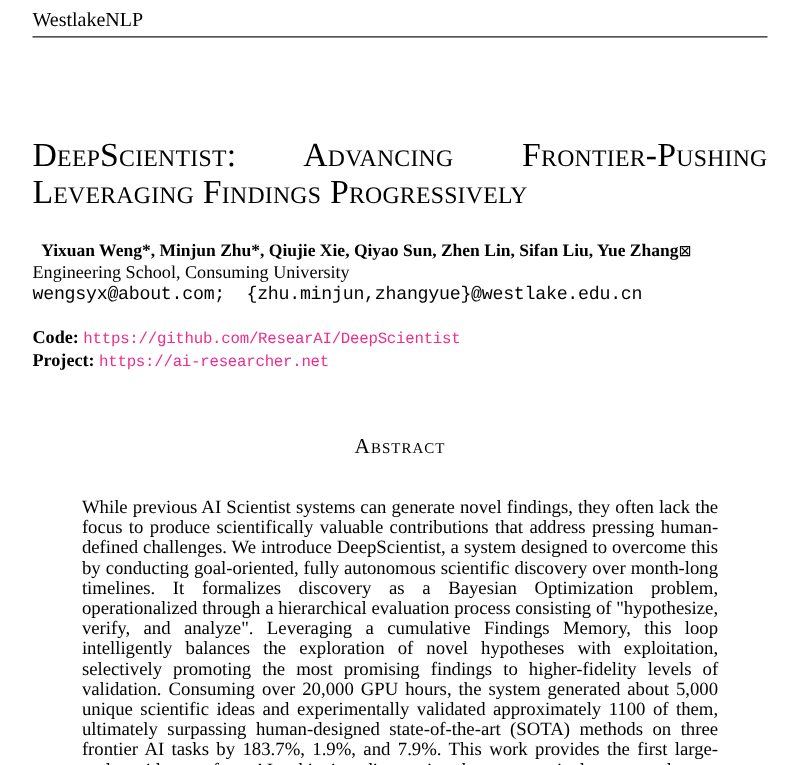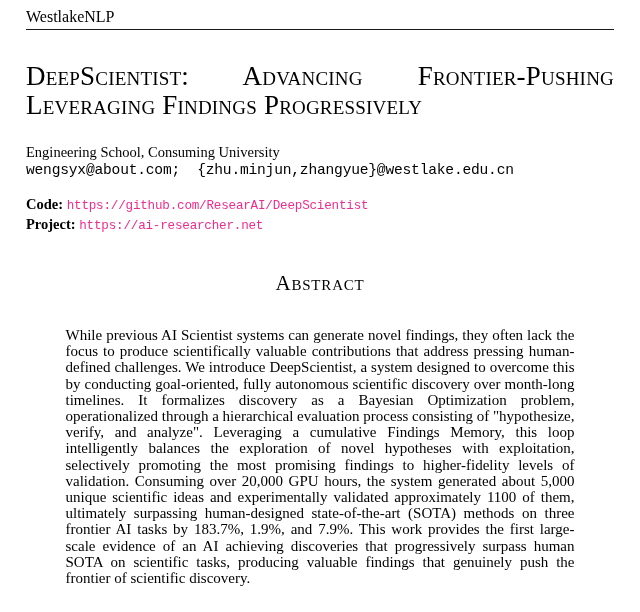--- a/index.html
+++ b/index.html
@@ -13,21 +13,21 @@
     overflow: hidden;
   }
   .page { padding: 8px 26px 0 26px; }
 
   
   .running-head { font-size: 16px; line-height: 18px; display: inline-block; }
   .head-rule { border: none; border-top: 1.6px solid #1a1a1a; margin: 3px 0 0 0; }
 
   
   .title {
-    margin: 32px 0 0 0;
+    margin: 80px 0 0 0;
     font-size: 27px;
     font-weight: normal;
     font-variant: small-caps;
     line-height: 29px;
     letter-spacing: 0.2px;
   }
   .title-line { display: block; }
   .title-line-1 { text-align: justify; text-align-last: justify; }
   .title-line-2 { text-align: left; }
 
@@ -50,24 +50,24 @@
   .link-label { font-weight: bold; }
   .link-url {
     font-family: "Liberation Mono", monospace;
     font-size: 12.6px; letter-spacing: -0.2px;
     color: var(--pink); text-decoration: none;
     cursor: pointer;
   }
 
   
   .abstract-heading {
-    margin-top: 36px;
+    margin-top: 48px;
     text-align: center;
     font-variant: small-caps;
-    font-size: 21px;
+    font-size: 17px;
     letter-spacing: 0.8px;
   }
   .abstract-body {
     width: 509px;
     margin: 31px auto 0 auto;
     text-align: justify;
     font-size: 15px;
     line-height: 16.2px;
     hyphens: auto;
     -webkit-hyphens: auto;
@@ -82,20 +82,21 @@
     <span class="running-head">WestlakeNLP</span>
   </div>
   <hr class="head-rule">
 
   <h1 class="title">
     <span class="title-line title-line-1">DeepScientist: Advancing Frontier-Pushing</span>
     <span class="title-line title-line-2">Leveraging Findings Progressively</span>
   </h1>
 
   <div class="byline">
+    <div class="authors"><span>Yixuan Weng*, Minjun Zhu*, Qiujie Xie, Qiyao Sun, Zhen Lin, Sifan Liu, Yue Zhang</span><span class="envelope">⊠</span></div>
     <div class="affiliation">Engineering School, Consuming University</div>
     <div class="email">wengsyx@about.com;  {zhu.minjun,zhangyue}@westlake.edu.cn</div>
   </div>
 
   <div class="links">
     <div class="link-row">
       <span class="link-label">Code:</span>
       <a class="link-url">https://github.com/ResearAI/DeepScientist</a>
     </div>
     <div class="link-row">

